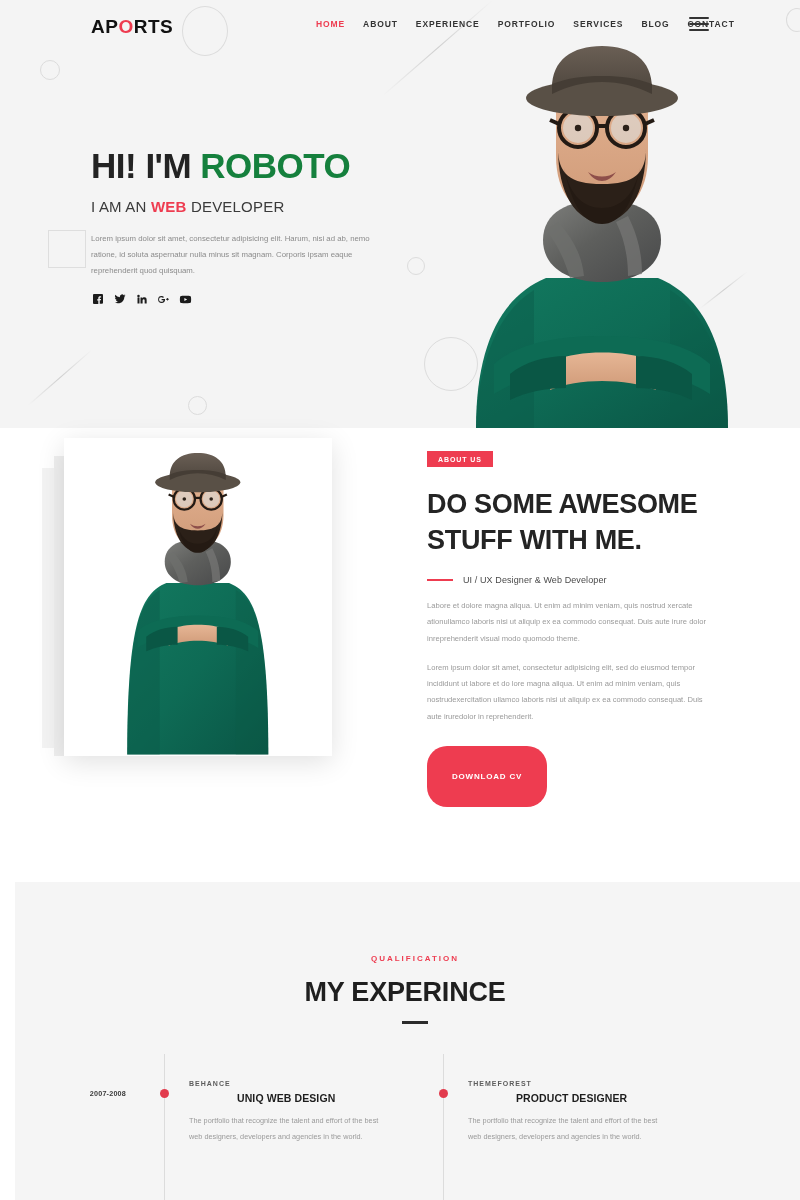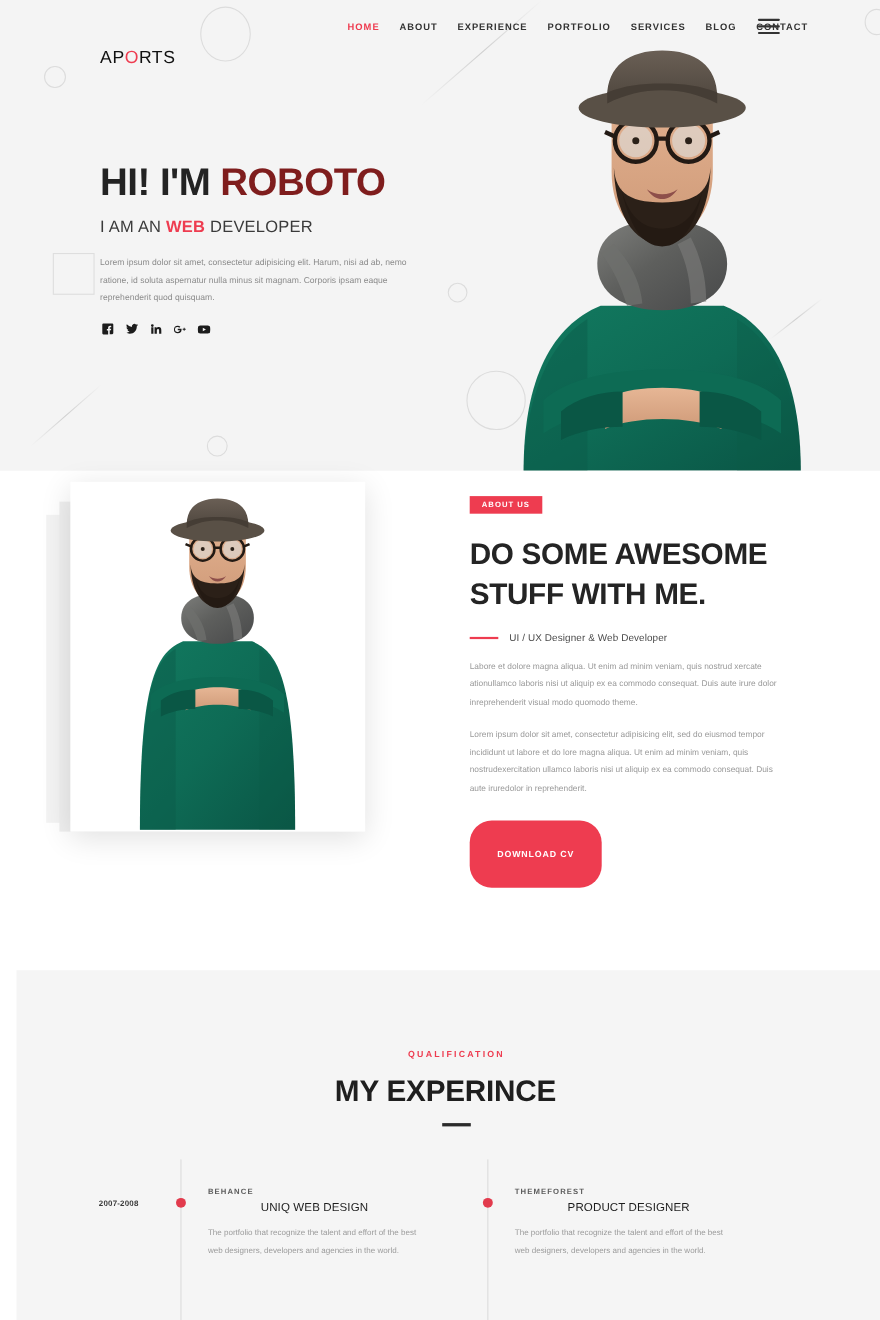--- a/index.html
+++ b/index.html
@@ -40,21 +40,21 @@
   .hero-line-2 { left: 28px;  top: 405px; width: 85px;  transform: rotate(-41deg); }
   .hero-line-3 { left: 700px; top: 308px; width: 60px;  transform: rotate(-38deg); }
 
   
   .header {
     position: absolute; left: 0; top: 0; width: 800px; height: 48px;
     display: flex; align-items: center; z-index: 20;
   }
   .logo {
     position: absolute; left: 91px; top: 16px;
-    font-size: 16px; font-weight: normal; letter-spacing: 0.5px; color: #111; margin-top: 28px;
+    font-size: 19px; font-weight: bold; letter-spacing: 0.5px; color: #111;
   }
   .logo .accent { color: #ee3c50; }
   .nav {
     position: absolute; left: 316px; top: 19px;
     display: flex; gap: 18px; align-items: center;
   }
   .nav a {
     font-size: 8.5px; font-weight: bold; letter-spacing: 0.9px;
     color: #333; text-decoration: none; text-transform: uppercase;
     white-space: nowrap;
@@ -67,21 +67,21 @@
     cursor: pointer;
   }
   .burger span { display: block; height: 2px; background: #333; border-radius: 1px; }
 
   
   .hero-content { position: absolute; left: 91px; top: 148px; width: 300px; z-index: 10; }
   .hero-title {
     font-size: 35px; font-weight: bold; letter-spacing: -0.5px;
     color: #232323; line-height: 1.05; white-space: nowrap;
   }
-  .hero-title .accent { color: #7f1d1d; text-align: right; }
+  .hero-title .accent { color: #15803d; text-align: right; }
   .hero-sub {
     margin-top: 13px;
     font-size: 15px; font-weight: normal; letter-spacing: 0.2px; color: #3a3a3a;
     white-space: nowrap;
   }
   .hero-sub .accent { color: #ee3c50; font-weight: bold; }
   .hero-text {
     margin-top: 16px;
     font-size: 7.8px; line-height: 2.05; color: #8b8b8b; width: 286px;
   }
@@ -167,21 +167,21 @@
   .tl-axis { position: relative; width: 63px; }
   .tl-axis .vline {
     position: absolute; left: 38px; top: -26px; width: 1px; height: 148px; background: #dcdcdc;
   }
   .tl-axis .dot {
     position: absolute; left: 33.5px; top: 9px; width: 9px; height: 9px;
     border-radius: 50%; background: #e23b4d;
   }
   .tl-body { width: 190px; }
   .tl-org { font-size: 7px; font-weight: bold; letter-spacing: 1px; color: #5d5d5d; }
-  .tl-role { margin-top: 5px; font-size: 10.5px; font-weight: normal; color: #1d1d1d; letter-spacing: 0.1px; padding-left: 48px; }
+  .tl-role { margin-top: 5px; font-size: 10.5px; font-weight: bold; color: #1d1d1d; letter-spacing: 0.1px; padding-left: 48px; }
   .tl-desc { margin-top: 9px; font-size: 7.3px; line-height: 2.15; color: #9a9a9a; }
 </style>
 </head>
 <body>
 
 <section class="hero">
 
   <div class="deco deco-circle hero-circle-1"></div>
   <div class="deco deco-circle hero-circle-2"></div>
   <div class="deco deco-circle hero-circle-3"></div>

